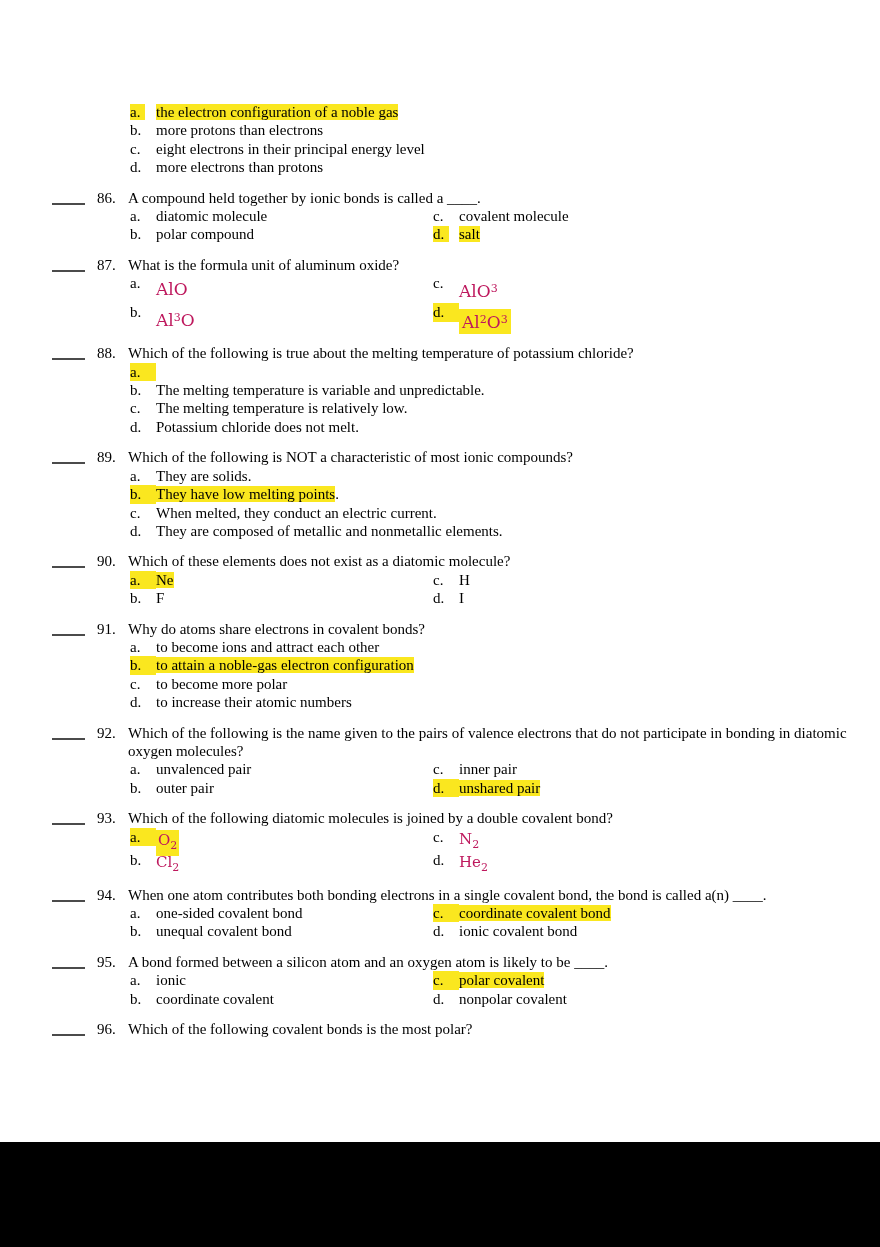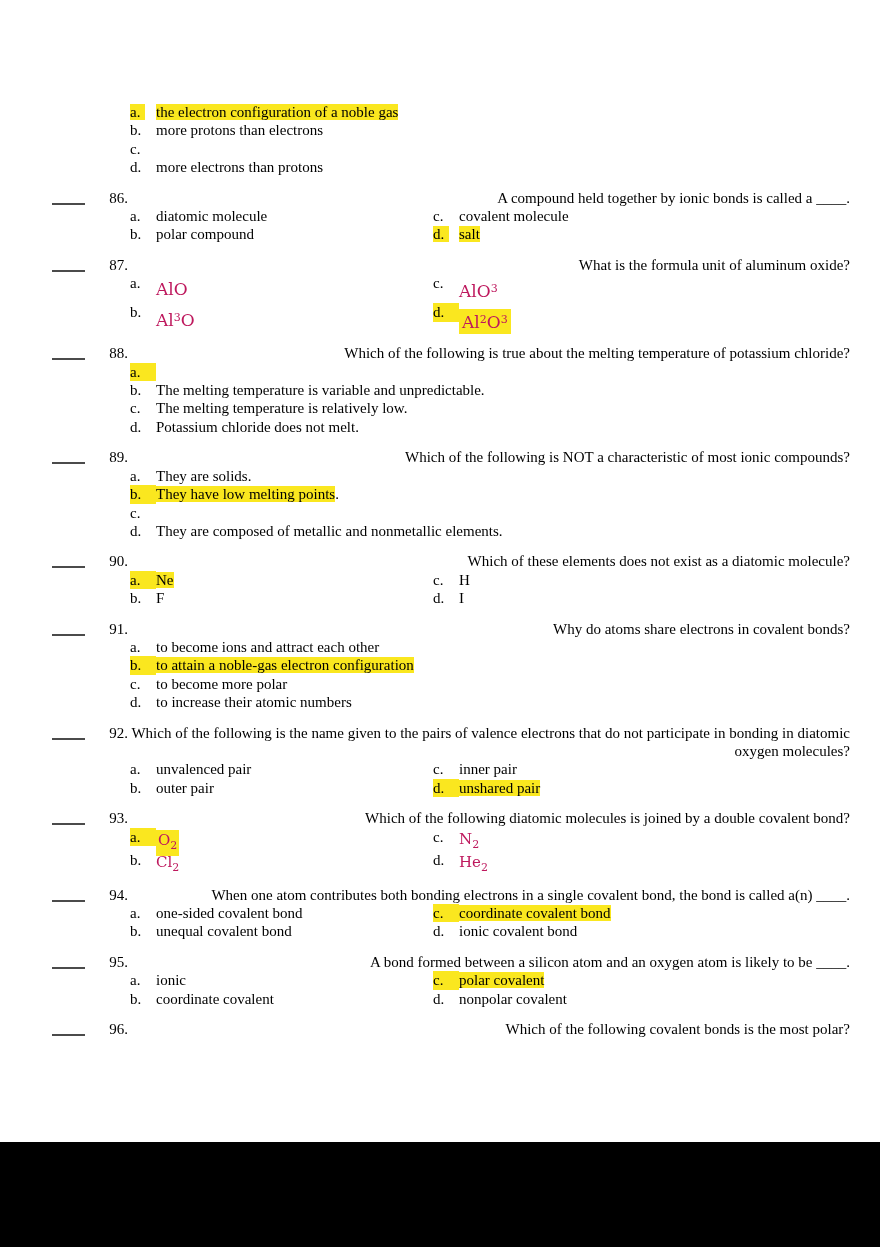--- a/index.html
+++ b/index.html
@@ -9,21 +9,21 @@
     position:relative;
     overflow:hidden;
     font-family:"Liberation Serif","DejaVu Serif",serif;
     font-size:15px;
     line-height:18.4px;
     color:#000000;
   }
   #doc{position:absolute;top:103px;left:52px;width:800px;}
   .qblock{margin-top:12px;}
   .qblock.lead{margin-top:0;}
-  .qline{display:flex;align-items:flex-start;text-align:right;}
+  .qline{display:flex;align-items:flex-start;}
   .answer-blank{
     display:inline-block;flex:none;
     width:33px;height:13px;margin-right:12px;margin-top:1px;
     border-bottom:2px solid #4b4b4b;
   }
   .qnum{flex:none;width:31px;}
   .qtext{width:722px;}
   .opts{margin-left:78px;}
   .opts.twocol{
     display:grid;
@@ -65,20 +65,21 @@
         <div class="orow">
           <span class="olet"><span class="olet-in hl-chip">a.</span></span>
           <span class="otext"><span class="main hl-bg">the electron configuration of a noble gas</span></span>
         </div>
         <div class="orow">
           <span class="olet"><span class="olet-in">b.</span></span>
           <span class="otext"><span class="main">more protons than electrons</span></span>
         </div>
         <div class="orow">
           <span class="olet"><span class="olet-in">c.</span></span>
+          <span class="otext"><span class="main">eight electrons in their principal energy level</span></span>
         </div>
         <div class="orow">
           <span class="olet"><span class="olet-in">d.</span></span>
           <span class="otext"><span class="main">more electrons than protons</span></span>
         </div>
       </div>
     </div>
     <div class="qblock">
       <div class="qline">
         <span class="answer-blank"></span>
@@ -163,20 +164,21 @@
         <div class="orow">
           <span class="olet"><span class="olet-in">a.</span></span>
           <span class="otext"><span class="main">They are solids.</span></span>
         </div>
         <div class="orow">
           <span class="olet hl-bg"><span class="olet-in">b.</span></span>
           <span class="otext"><span class="main hl-bg">They have low melting points</span><span class="suffix">.</span></span>
         </div>
         <div class="orow">
           <span class="olet"><span class="olet-in">c.</span></span>
+          <span class="otext"><span class="main">When melted, they conduct an electric current.</span></span>
         </div>
         <div class="orow">
           <span class="olet"><span class="olet-in">d.</span></span>
           <span class="otext"><span class="main">They are composed of metallic and nonmetallic elements.</span></span>
         </div>
       </div>
     </div>
     <div class="qblock">
       <div class="qline">
         <span class="answer-blank"></span>

